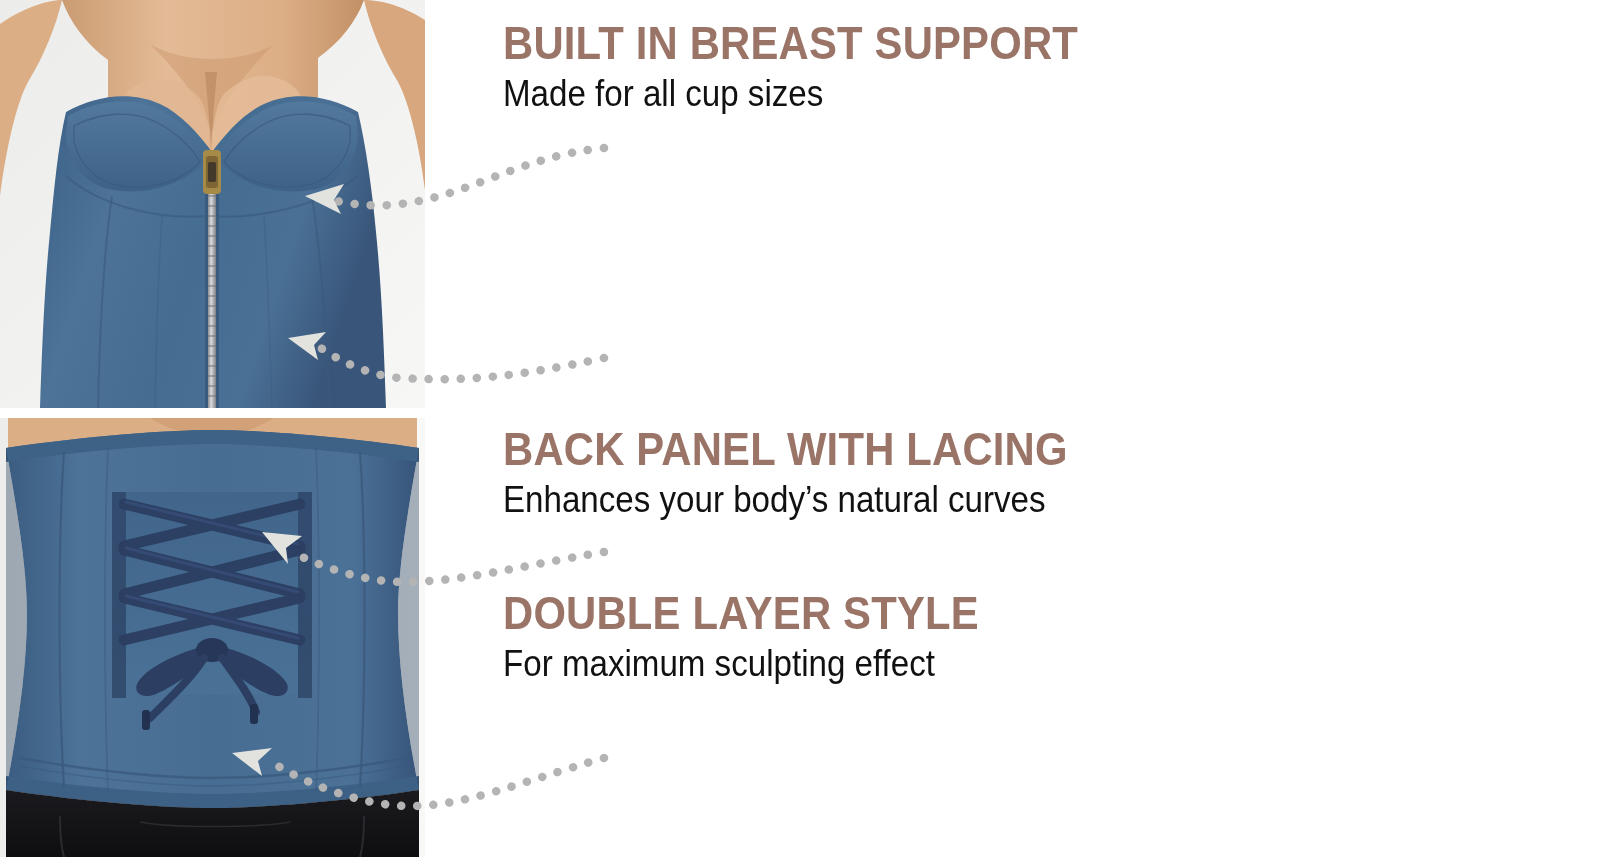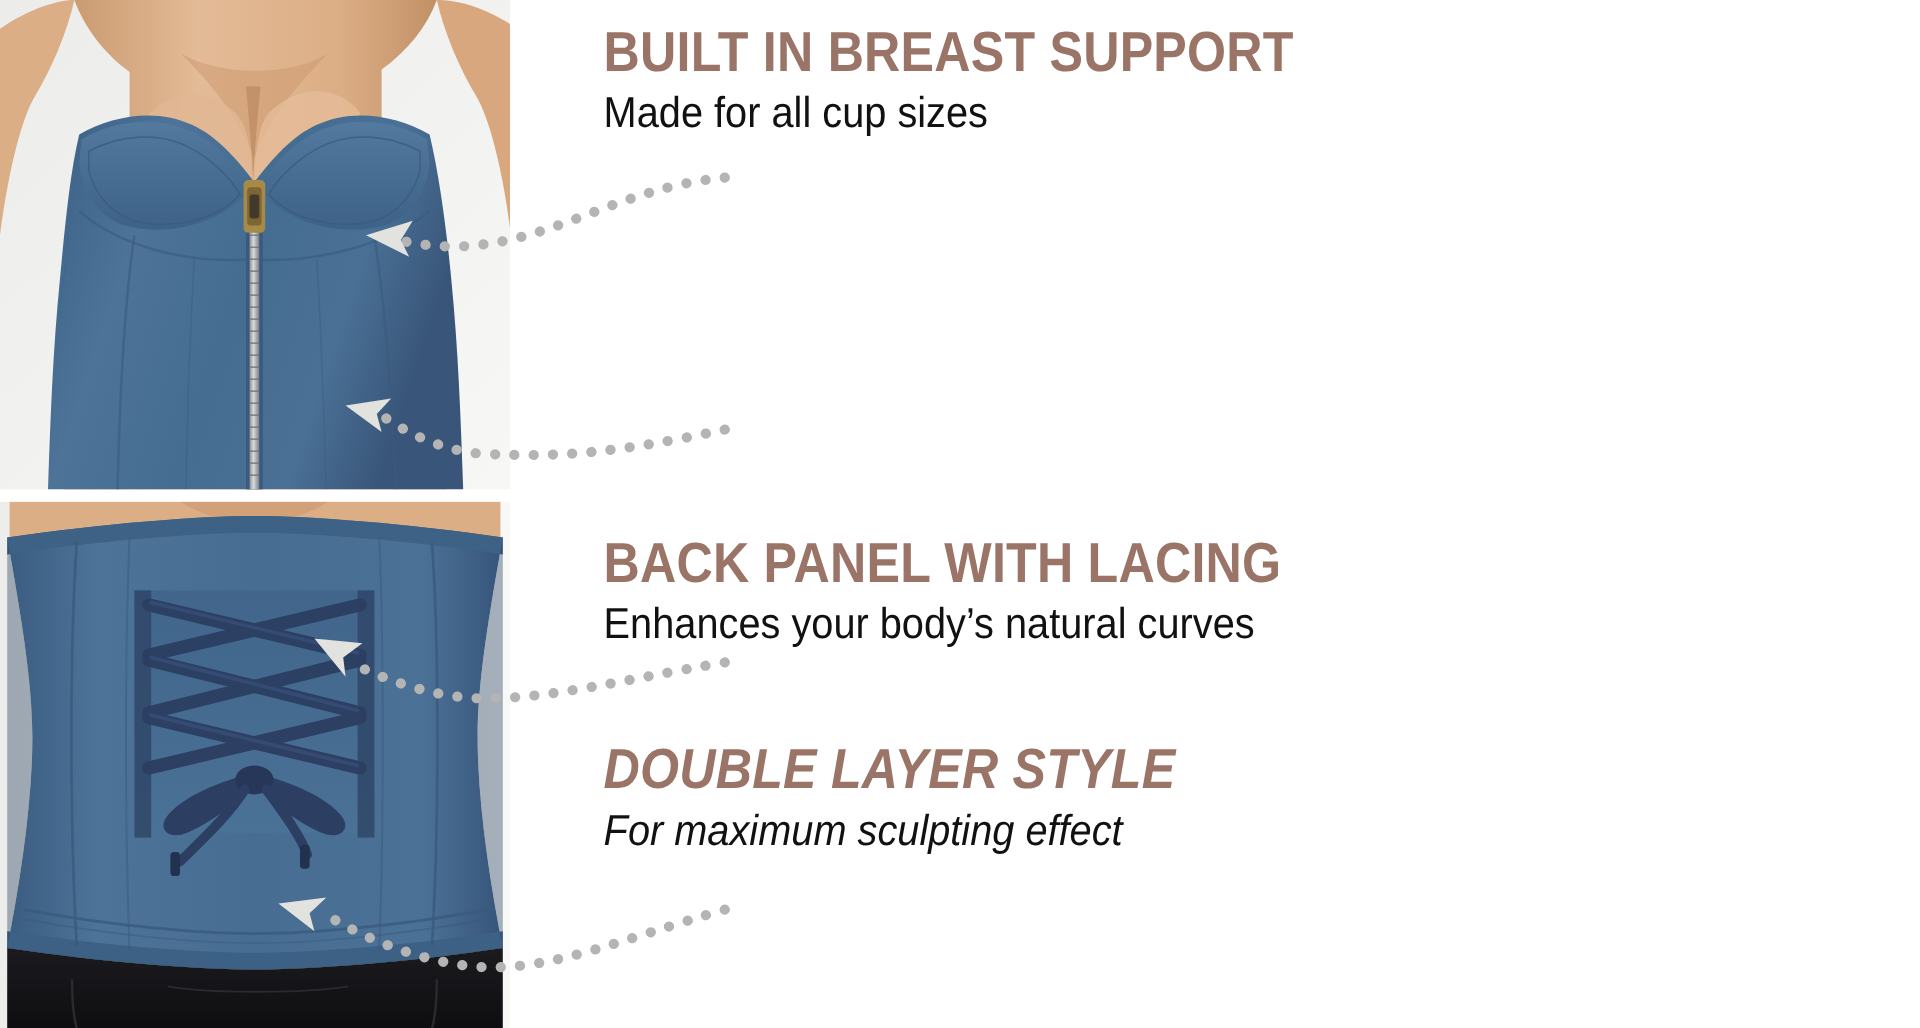--- a/index.html
+++ b/index.html
@@ -61,22 +61,22 @@
     font-weight: normal;
     font-size: 36px;
     line-height: 40px;
     transform: scaleX(0.92);
     transform-origin: left center;
     white-space: nowrap;
   }
 
   #block-1 { top: 18px;  }
   #block-2 { top: 224px; }
-  #block-3 { top: 444px; }
-  #block-4 { top: 616px; font-style: italic; }
+  #block-3 { top: 424px; }
+  #block-4 { top: 588px; }
 
   
   .connector-layer {
     position: absolute;
     left: 0; top: 0;
     width: 1600px;
     height: 857px;
     pointer-events: none;
   }
   .dotline {

